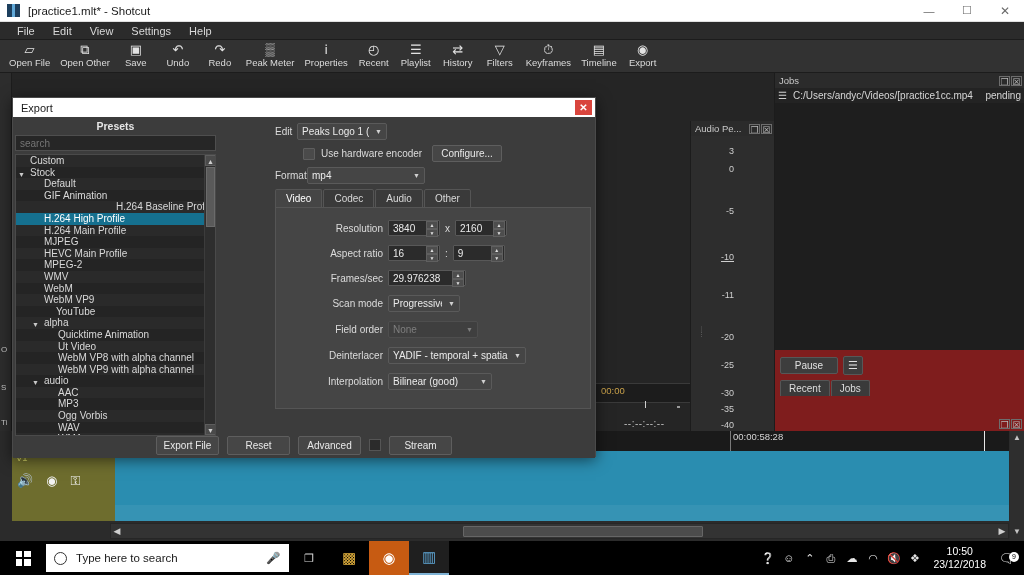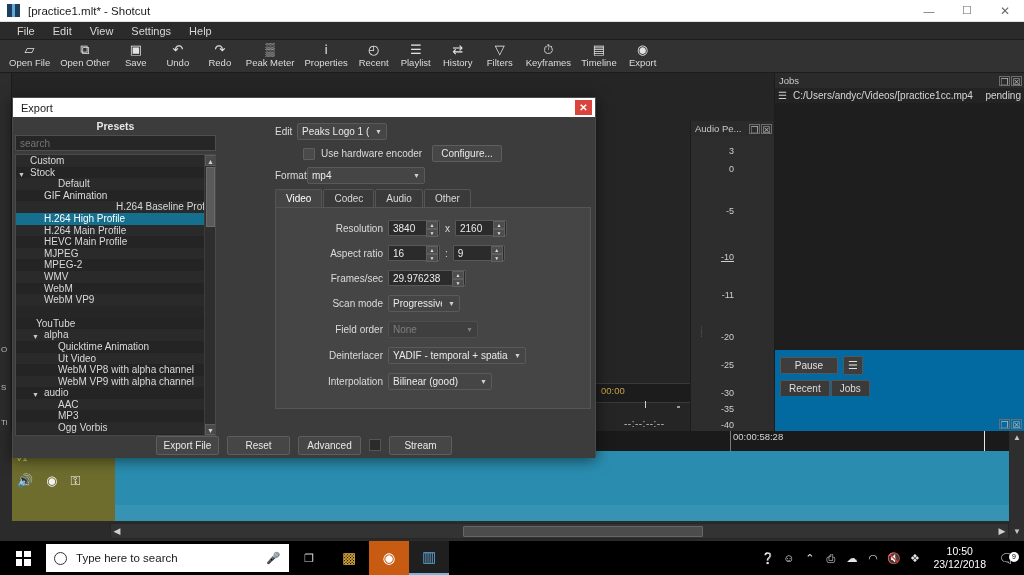--- a/index.html
+++ b/index.html
@@ -103,21 +103,21 @@
   }
   .lr {
     position: absolute; bottom: 8px; left: 0; width: 84px;
     display: flex; justify-content: center; gap: 16px;
     font-size: 9.5px; color: #cfcfcf;
   }
 
   
   .jobspanel {
     position: absolute; left: 774px; top: 73px; width: 250px; height: 358px;
-    background: #0369a1; border-left: 1px solid #1c1c1c;
+    background: #7f1d1d; border-left: 1px solid #1c1c1c;
   }
   .jobs-list { background: #1e1e1e; height: 262px; margin: 0; }
   .job-row {
     display: flex; align-items: center; height: 15px; padding: 0 3px;
     font-size: 10px; color: #d6d6d6; background: #232323;
   }
   .job-icon { width: 11px; margin-right: 4px; color: #cfcfcf; font-size: 10px; }
   .job-name { flex: 1; white-space: nowrap; overflow: hidden; }
   .job-status { color: #d6d6d6; font-size: 10px; padding-left: 6px; }
   .jobs-ctrl { display: flex; align-items: center; gap: 5px; padding: 6px 0 0 5px; }
@@ -571,32 +571,32 @@
     </div>
     <div class="dlg-body">
 
       <div class="presets">
         <div class="presets-label">Presets</div>
         <input class="search-box" type="text" placeholder="search" style="">
         <div class="preset-list">
           <div id="preset-items">
               <div class="preset-item" style="padding-left: 14px;"><span>Custom</span></div>
               <div class="preset-item" style="padding-left: 14px;"><span class="arrow" style="left: 2px;">▼</span><span>Stock</span></div>
-              <div class="preset-item" style="padding-left: 42px;"><span>Default</span></div>
+              <div class="preset-item" style="padding-left: 28px;"><span>Default</span></div>
               <div class="preset-item" style="padding-left: 28px;"><span>GIF Animation</span></div>
               <div class="preset-item" style="padding-left: 44px; text-align: right;"><span>H.264 Baseline Profile</span></div>
               <div class="preset-item sel" style="padding-left: 28px;"><span>H.264 High Profile</span></div>
               <div class="preset-item" style="padding-left: 28px;"><span>H.264 Main Profile</span></div>
+              <div class="preset-item" style="padding-left: 28px;"><span>MJPEG</span></div>
               <div class="preset-item" style="padding-left: 28px;"><span>HEVC Main Profile</span></div>
-              <div class="preset-item" style="padding-left: 28px;"><span>MJPEG</span></div>
               <div class="preset-item" style="padding-left: 28px;"><span>MPEG-2</span></div>
               <div class="preset-item" style="padding-left: 28px;"><span>WMV</span></div>
               <div class="preset-item" style="padding-left: 28px;"><span>WebM</span></div>
               <div class="preset-item" style="padding-left: 28px;"><span>WebM VP9</span></div>
-              <div class="preset-item" style="padding-left: 20px; margin-top: 12px;"><span>YouTube</span></div>
+              <div class="preset-item" style="padding-left: 40px;"><span>YouTube</span></div>
               <div class="preset-item" style="padding-left: 28px;"><span class="arrow" style="left: 16px;">▼</span><span>alpha</span></div>
               <div class="preset-item" style="padding-left: 42px;"><span>Quicktime Animation</span></div>
               <div class="preset-item" style="padding-left: 42px;"><span>Ut Video</span></div>
               <div class="preset-item" style="padding-left: 42px;"><span>WebM VP8 with alpha channel</span></div>
               <div class="preset-item" style="padding-left: 42px;"><span>WebM VP9 with alpha channel</span></div>
               <div class="preset-item" style="padding-left: 28px;"><span class="arrow" style="left: 16px;">▼</span><span>audio</span></div>
               <div class="preset-item" style="padding-left: 42px;"><span>AAC</span></div>
               <div class="preset-item" style="padding-left: 42px;"><span>MP3</span></div>
               <div class="preset-item" style="padding-left: 42px;"><span>Ogg Vorbis</span></div>
               <div class="preset-item" style="padding-left: 42px;"><span>WAV</span></div>

